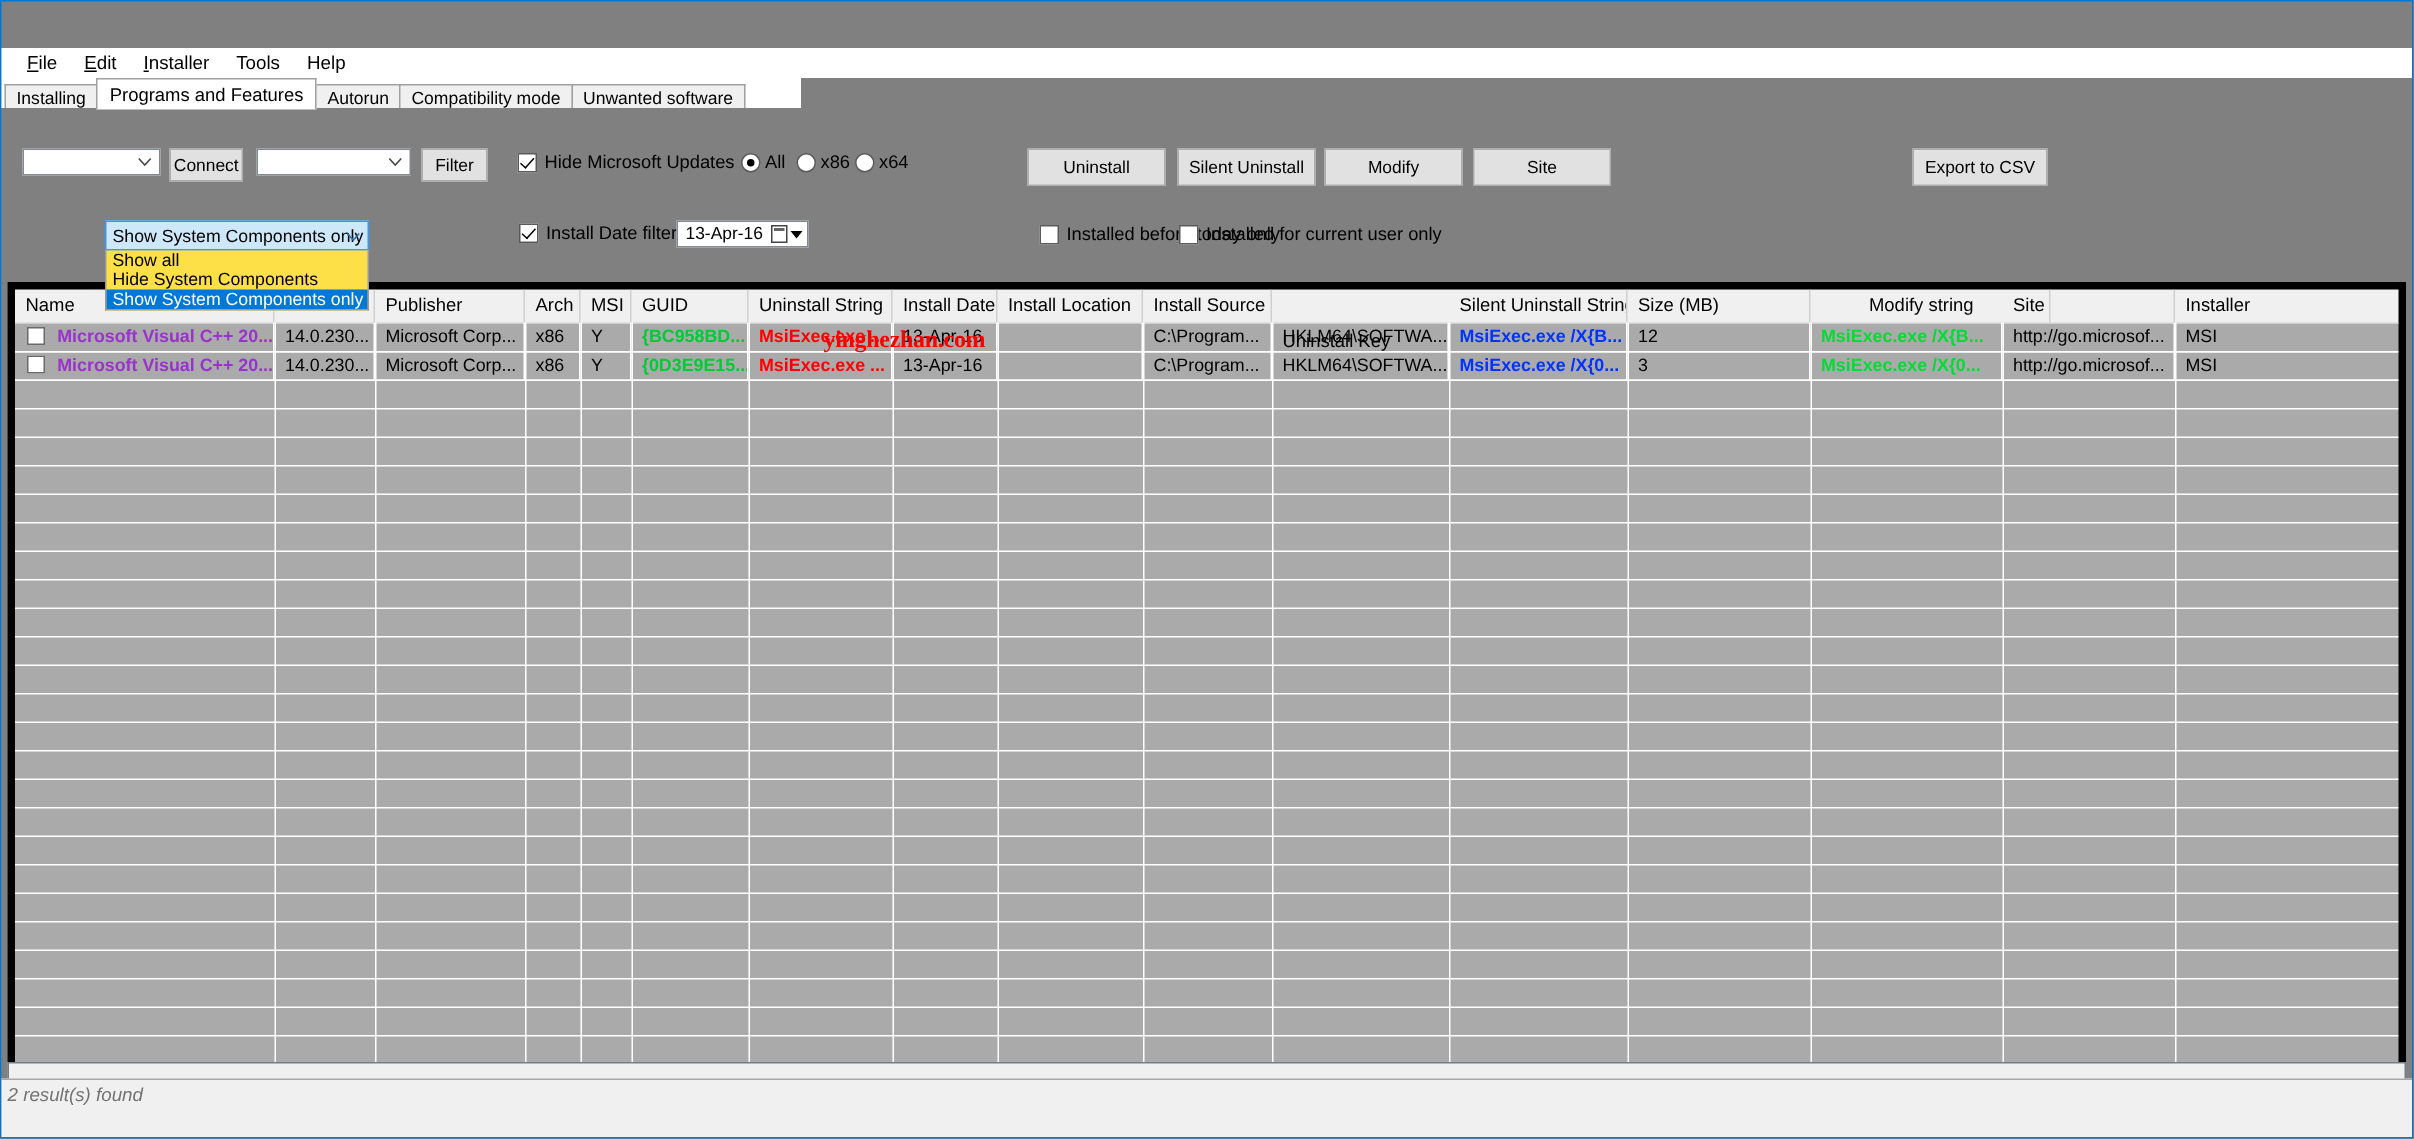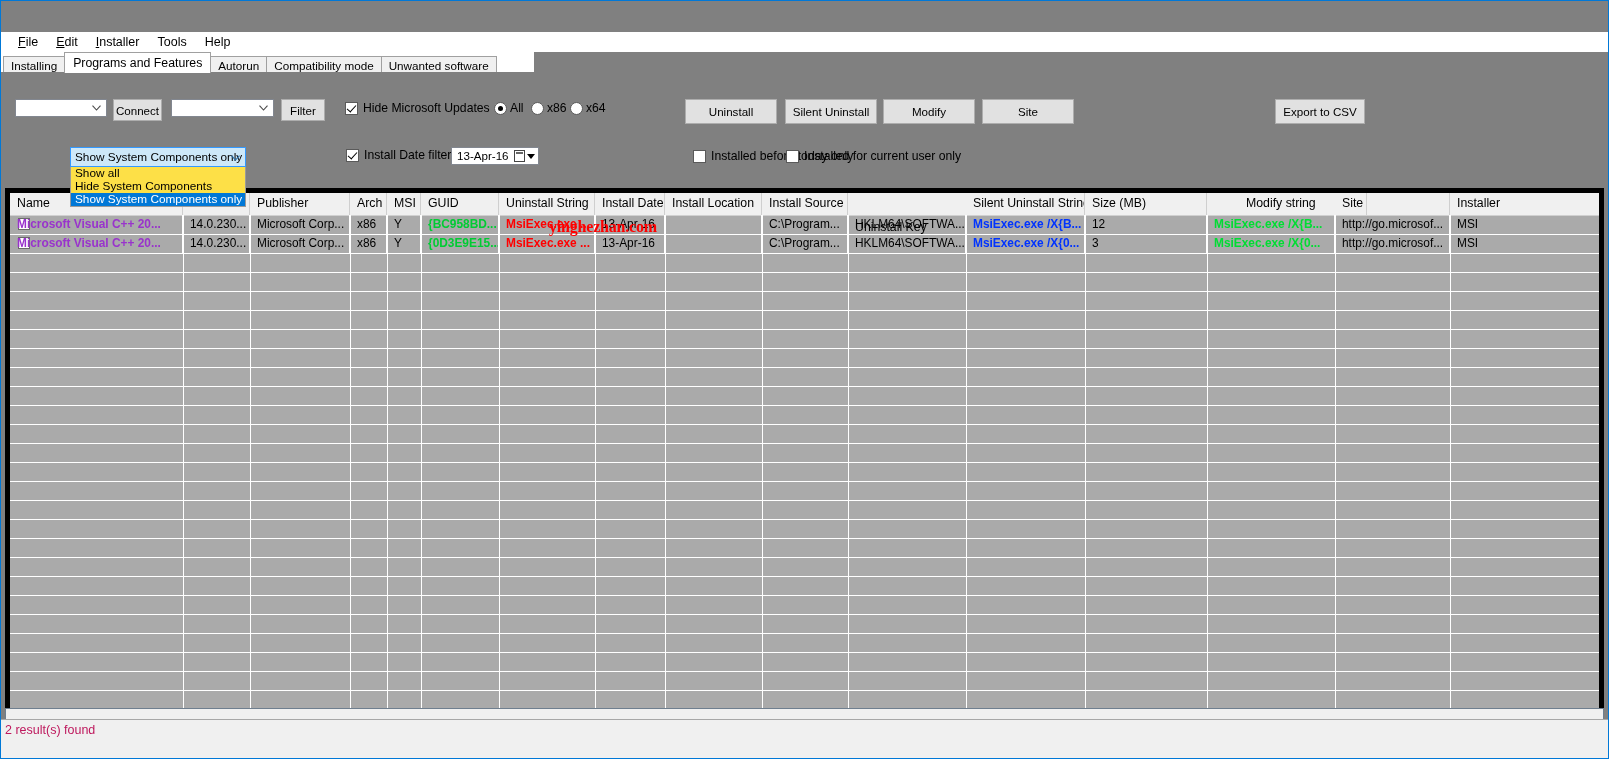--- a/index.html
+++ b/index.html
@@ -155,21 +155,21 @@
     position:absolute;top:0;height:22px;line-height:21px;
     font-size:12.3px;color:#000;padding-left:7px;box-sizing:border-box;
     border-right:1px solid #cfcfcf;white-space:nowrap;overflow:hidden;
   }
   .grow{position:absolute;left:0;width:100%;height:19px;}
   .gcell{
     position:absolute;top:0;height:19px;line-height:18px;
     font-size:11.9px;color:#000;padding-left:7px;box-sizing:border-box;
     border-right:1px solid #ffffff;white-space:nowrap;overflow:hidden;
   }
-  .gcell.name{}
+  .gcell.name{text-align:right;}
   .rowsep{position:absolute;left:0;width:100%;height:1px;background:#ffffff;}
   .rowchk{
     position:absolute;left:8px;top:3px;width:12px;height:12px;
     background:#fff;border:1px solid #6a6a6a;box-sizing:border-box;
   }
   .c-name{color:#9933cc;font-weight:bold;}
   .c-guid{color:#00cc33;font-weight:bold;}
   .c-red{color:#ff0000;font-weight:bold;}
   .c-blue{color:#0033ff;font-weight:bold;}
   .c-green{color:#00dd33;font-weight:bold;}
@@ -181,21 +181,21 @@
   .gscroll{
     position:absolute;left:4px;top:707px;width:1599px;height:14px;
     background:#f0f0f0;border:1px solid #6f7f8f;box-sizing:border-box;
   }
 
   
   .statusbar{
     position:absolute;left:0;top:718px;width:1607px;height:39px;
     background:#f0f0f0;border-top:1px solid #a7a7a7;box-sizing:border-box;
   }
-  .statusbar .txt{font-size:12.5px;color:#be185d;padding:3px 0 0 4px;}
+  .statusbar .txt{font-size:12.5px;color:#737373;padding:3px 0 0 4px;font-style:italic;}
 </style>
 </head>
 <body>
 
 <div class="app">
 
 
   <div class="menubar">
     <div class="menuitem"><u>F</u><span>ile</span></div>
     <div class="menuitem"><u>E</u>dit</div>

